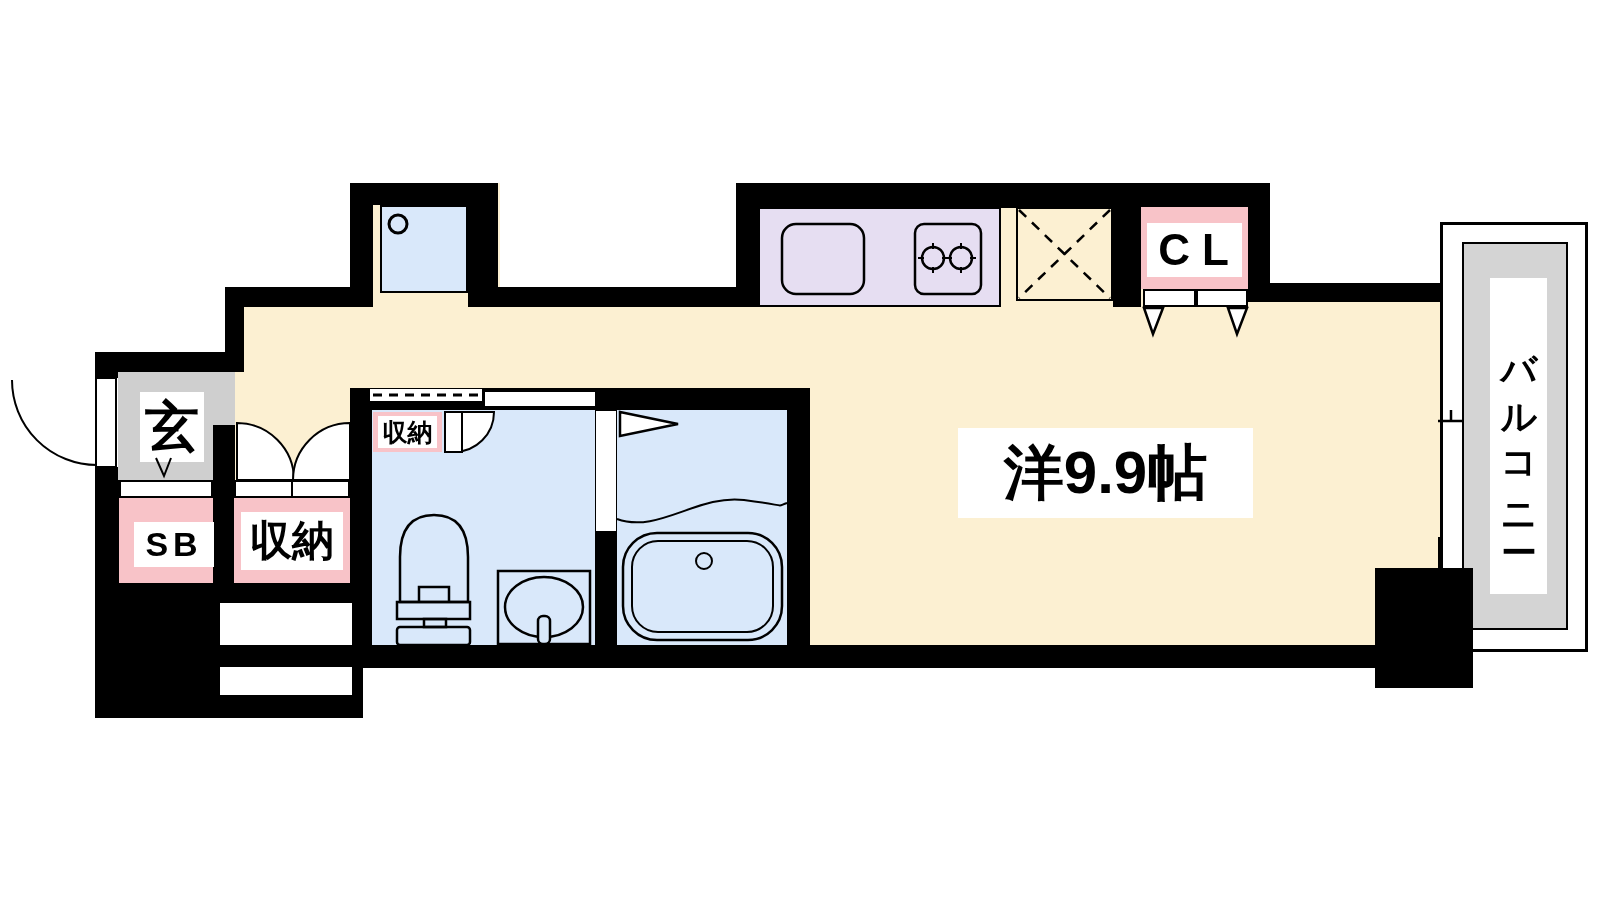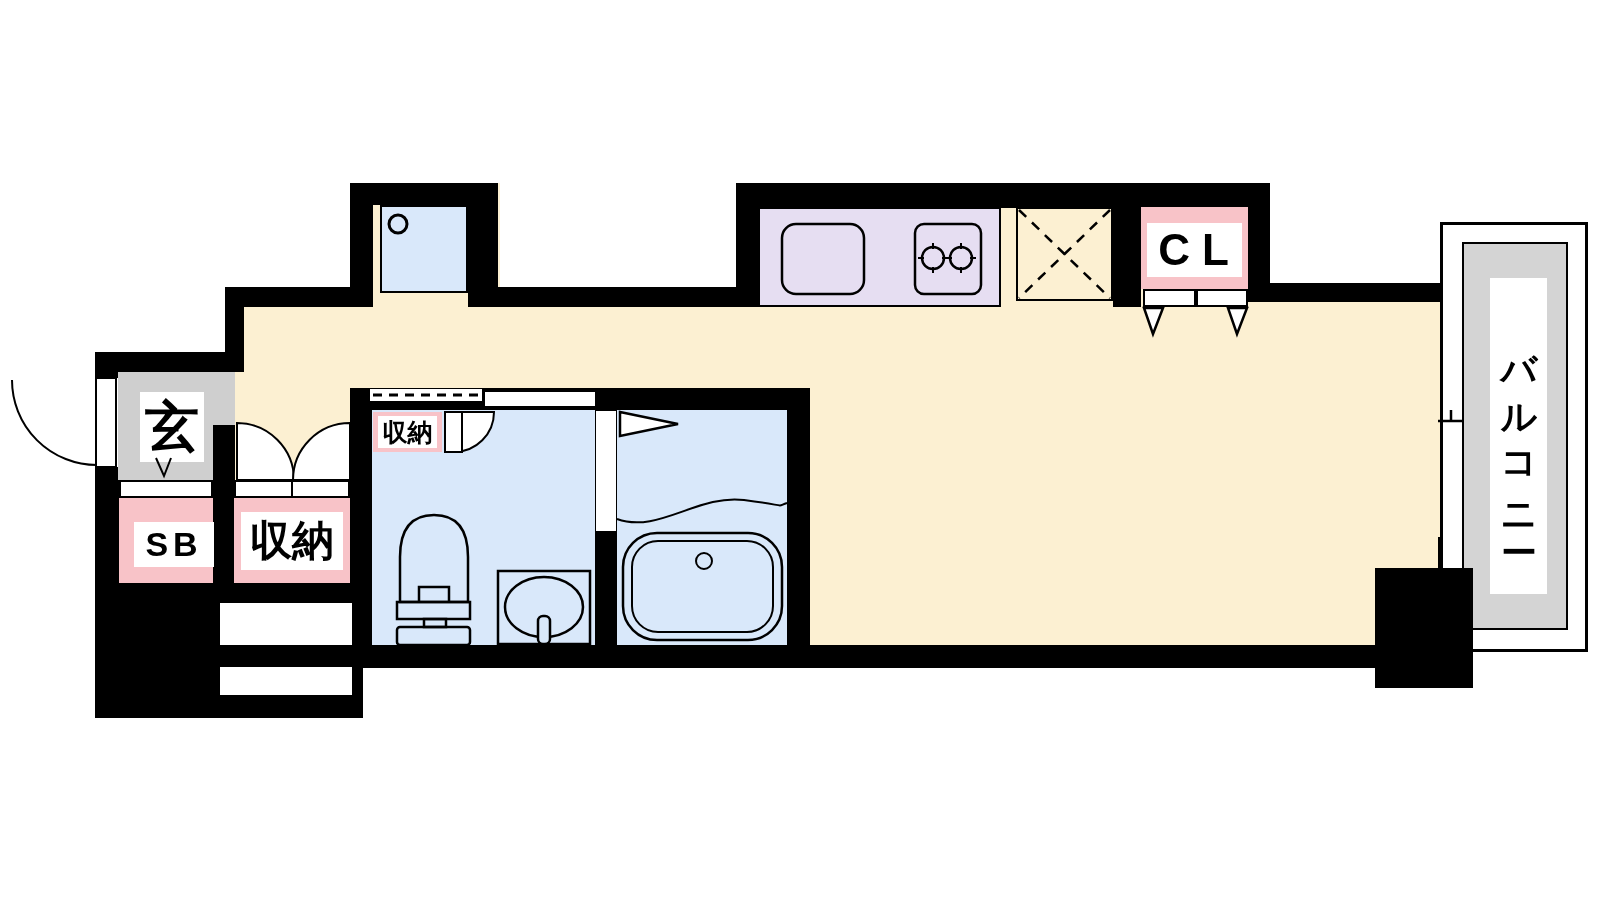--- a/index.html
+++ b/index.html
@@ -80,20 +80,23 @@
   <div class="abs labelbox" style="left:241px;top:512px;width:102px;height:58px;font-size:42px;">
       <span>収納</span>
     </div>
   <div class="abs fix pink" style="left:373px;top:412px;width:69px;height:40px;z-index:4;"></div>
   <div class="abs labelbox" style="left:378px;top:416px;width:59px;height:32px;font-size:25px;">
       <span>収納</span>
     </div>
   <div class="abs labelbox" style="left:140px;top:392px;width:64px;height:70px;font-size:54px;">
       <span>玄</span>
     </div>
+  <div class="abs labelbox" style="left:958px;top:428px;width:295px;height:90px;font-size:60px;">
+      <span>洋9.9帖</span>
+    </div>
 
   <div class="abs balc" style="left:1440px;top:222px;width:148px;height:430px;background:#fff;border:3px solid #000;"></div>
   <div class="abs balc" style="left:1462px;top:242px;width:106px;height:388px;background:var(--c-balcony_gray,#D4D4D4);border:2px solid #000;"></div>
   <div class="abs balc labelbox" style="left:1490px;top:278px;width:57px;height:316px;font-size:36px;">
     <span class="vtext">バルコニー</span>
   </div>
 
   <div class="abs pillar" style="left:1375px;top:568px;width:98px;height:120px;"></div>
 
   <svg class="overlay" width="1600" height="900" viewBox="0 0 1600 900">

